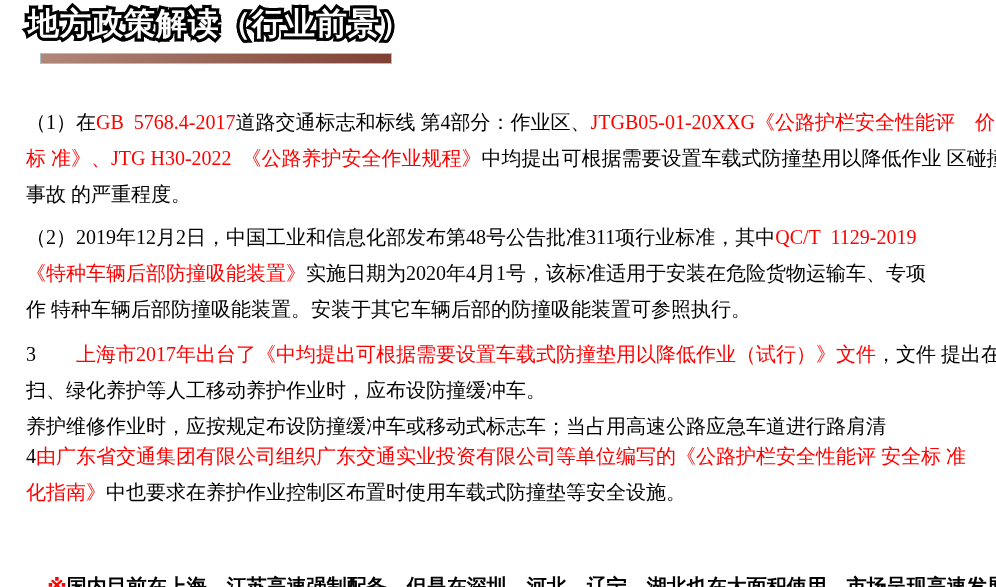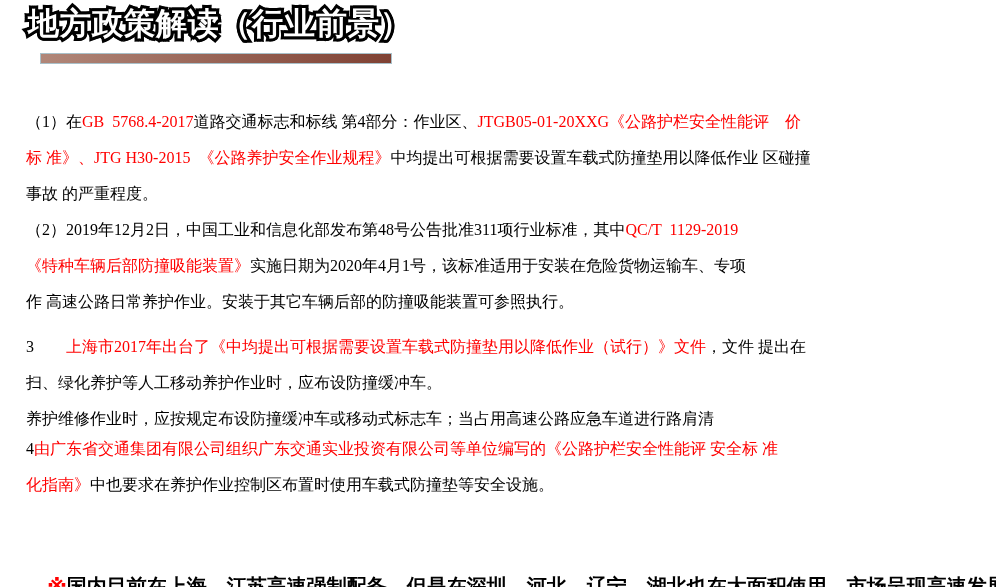--- a/index.html
+++ b/index.html
@@ -37,30 +37,30 @@
     left:40px;top:53px;
     width:350px;height:9px;
     background:linear-gradient(to right,var(--bar_left,#b18779),var(--bar_right,#7f4133));
     border:1px solid var(--bar_border,#a9c0c9);
   }
   
   .content{
     position:absolute;
     left:26px;top:104px;
     width:962px;
-    font-size:16px;
+    font-size:20px;
     color:var(--text,#000);
   }
   .line{
     line-height:36px;
     white-space:pre;
   }
   .red{color:var(--red,#f00);}
   .blk{color:var(--text,#000);}
-  .p2{}
+  .p2{margin-top:7px;}
   .p3{margin-top:9px;}
   .p4{margin-top:-6px;}
   
   .footnote{
     position:absolute;
     left:25px;top:541px;
     width:965px;
     font-family:"Liberation Sans","DejaVu Sans",sans-serif;
     font-weight:bold;
     font-size:20px;
@@ -75,27 +75,27 @@
 
 <div class="slide">
 
   <div class="title">地方政策解读（行业前景）</div>
 
   <div class="title-underline"></div>
 
   <div class="content">
       <div class="p p1">
         <div class="line"><span class="blk">（1）在</span><span class="red">GB  5768.4-2017</span><span class="blk">道路交通标志和标线 第4部分：作业区、</span><span class="red">JTGB05-01-20XXG《公路护栏安全性能评　价</span></div>
-        <div class="line"><span class="red">标 准》、JTG H30-2015  《公路养护安全作业规程》</span><span class="blk">中均提出可根据需要设置车载式防撞垫用以降低作业 区碰撞</span></div>
+        <div class="line"><span class="red">标 准》、JTG H30-2022  《公路养护安全作业规程》</span><span class="blk">中均提出可根据需要设置车载式防撞垫用以降低作业 区碰撞</span></div>
         <div class="line"><span class="blk">事故 的严重程度。</span></div>
       </div>
       <div class="p p2">
         <div class="line"><span class="blk">（2）2019年12月2日，中国工业和信息化部发布第48号公告批准311项行业标准，其中</span><span class="red">QC/T  1129-2019</span></div>
         <div class="line"><span class="red">《特种车辆后部防撞吸能装置》</span><span class="blk">实施日期为2020年4月1号，该标准适用于安装在危险货物运输车、专项</span></div>
-        <div class="line"><span class="blk">作 高速公路日常养护作业。安装于其它车辆后部的防撞吸能装置可参照执行。</span></div>
+        <div class="line"><span class="blk">作 特种车辆后部防撞吸能装置。安装于其它车辆后部的防撞吸能装置可参照执行。</span></div>
       </div>
       <div class="p p3">
         <div class="line"><span class="blk">3        </span><span class="red">上海市2017年出台了《中均提出可根据需要设置车载式防撞垫用以降低作业（试行）》文件</span><span class="blk">，文件 提出在</span></div>
         <div class="line"><span class="blk">扫、绿化养护等人工移动养护作业时，应布设防撞缓冲车。</span></div>
         <div class="line"><span class="blk">养护维修作业时，应按规定布设防撞缓冲车或移动式标志车；当占用高速公路应急车道进行路肩清</span></div>
       </div>
       <div class="p p4">
         <div class="line"><span class="blk">4</span><span class="red">由广东省交通集团有限公司组织广东交通实业投资有限公司等单位编写的《公路护栏安全性能评 安全标 准</span></div>
         <div class="line"><span class="red">化指南》</span><span class="blk">中也要求在养护作业控制区布置时使用车载式防撞垫等安全设施。</span></div>
       </div>

